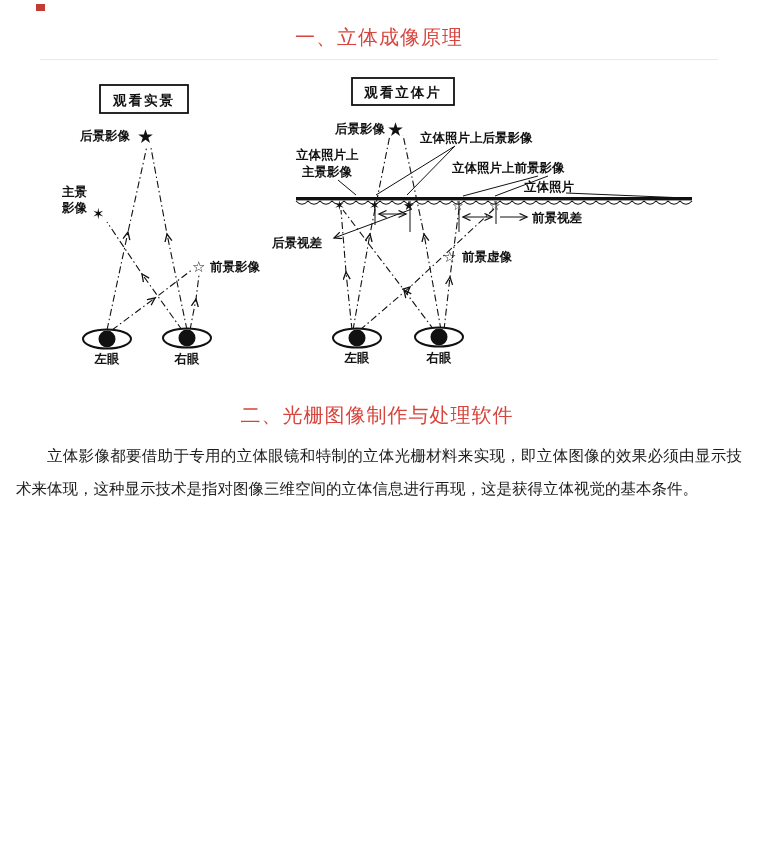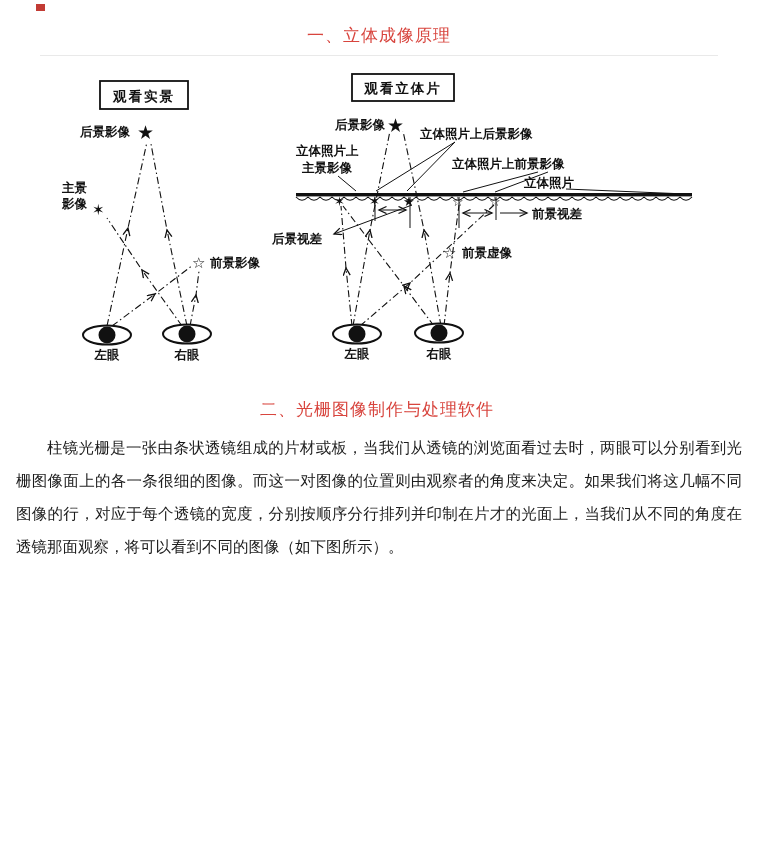--- a/index.html
+++ b/index.html
@@ -4,21 +4,21 @@
 <style>
   html,body{margin:0;padding:0;}
   body{
     width:758px;height:868px;overflow:hidden;background:#ffffff;
     font-family:"Liberation Serif","DejaVu Serif",serif;color:#1c1c1c;
     position:relative;
   }
   .corner-mark{position:absolute;left:36px;top:4px;width:9px;height:7px;background:#c23b34;}
   h1.sec,h2.sec{
     text-align:center;font-weight:400;color:#d8453e;
-    font-size:17px;letter-spacing:1px;margin:0;
+    font-size:20px;letter-spacing:1px;margin:0;
   }
   h1.sec{padding-top:24px;}
   h2.sec{margin:14px 4px 6px 0;}
   .head-rule{height:1px;background:#e9e9e9;margin:8px 40px 0 40px;}
   .diagram-wrap{margin-top:2px;}
   svg text{font-family:"DejaVu Sans","Liberation Sans",sans-serif;font-weight:bold;fill:#111;}
   svg .lbl{font-size:12.5px;}
   svg .boxlbl{font-size:13.5px;letter-spacing:2px;}
   svg .star-big{font-size:19px;font-weight:normal;}
   svg .star-mid{font-size:15px;font-weight:normal;}
@@ -150,14 +150,14 @@
     </g>
     <text x="357" y="300" text-anchor="middle" class="lbl">左眼</text>
     <text x="439" y="300" text-anchor="middle" class="lbl">右眼</text>
   </g>
 </svg>
 </div>
 
 <h2 class="sec">二、光栅图像制作与处理软件</h2>
 
 <div class="body-text">
-  <p>柱镜光栅是一张由条状透镜组成的片材或板，当我们从透镜的浏览面看过去时，两眼可以分别看到光栅图像面上的各一条很细的图像。而这一对图像的位置则由观察者的角度来决定。如果我们将这几幅不同图像的行，对应于每个透镜的宽度，分别按顺序分行排列并印制在片才的光面上，当我们从不同的角度在透镜那面观察，将可以看到不同的图像（如下图所示）。</p>
+  <p>立体影像都要借助于专用的立体眼镜和特制的立体光栅材料来实现，即立体图像的效果必须由显示技术来体现，这种显示技术是指对图像三维空间的立体信息进行再现，这是获得立体视觉的基本条件。</p>
 </div>
 
 </body></html>

